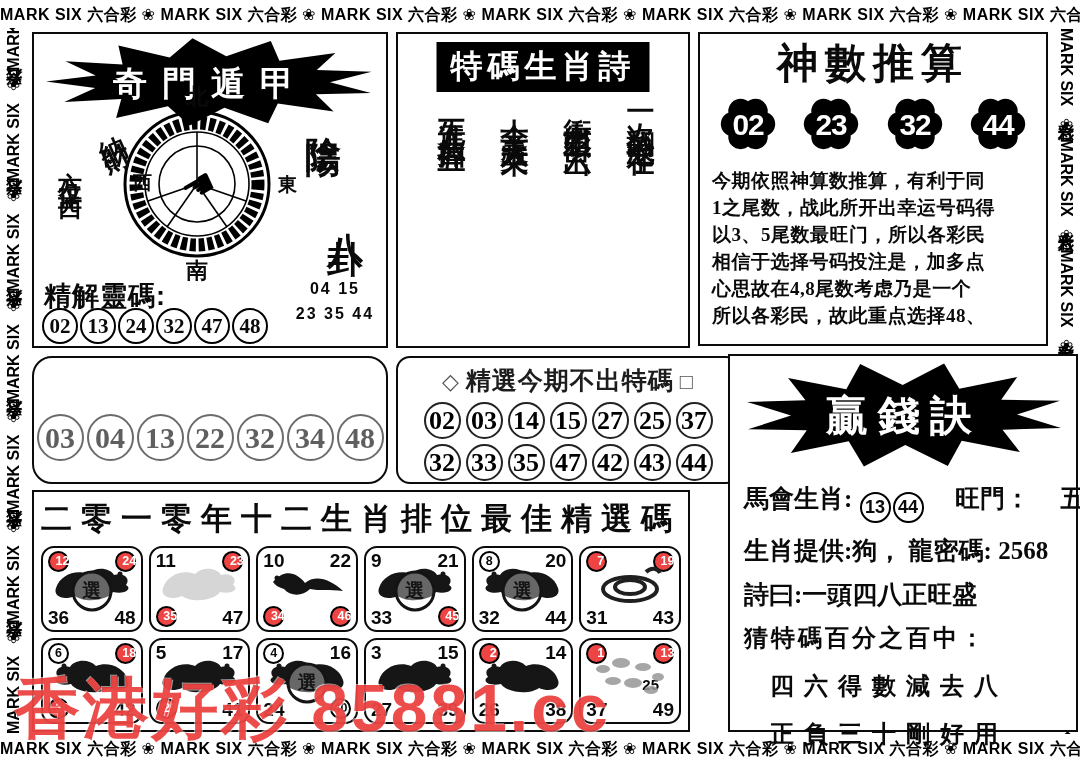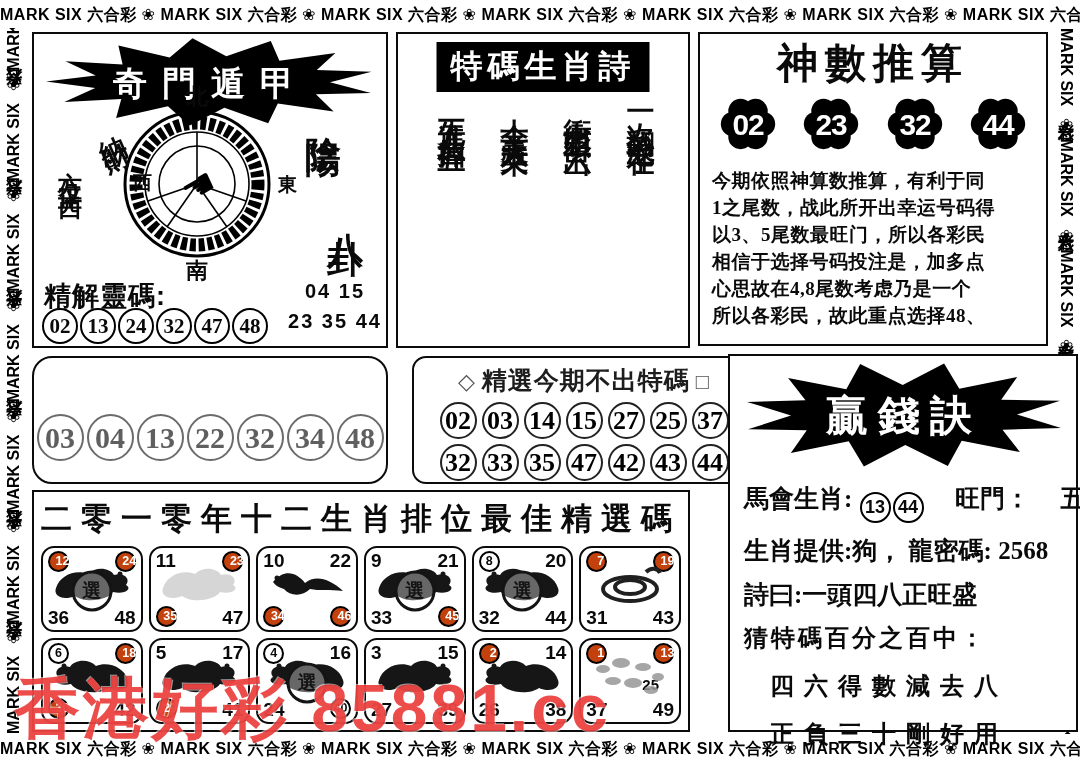--- a/index.html
+++ b/index.html
@@ -13,21 +13,21 @@
   .bstrip.bot{top:734px;}
   .bstrip.v{top:28px;width:28px;height:706px;writing-mode:vertical-rl;line-height:28px;}
   .bstrip.left{left:0;transform:rotate(180deg);}
   .bstrip.right{left:1052px;}
   
   .panel{position:absolute;background:#fff;border:2.5px solid #0b0b0b;box-sizing:border-box;}
   .p1{left:32px;top:32px;width:356px;height:316px;}
   .p2{left:396px;top:32px;width:294px;height:316px;}
   .p3{left:698px;top:32px;width:350px;height:314px;}
   .p4{left:32px;top:356px;width:356px;height:128px;border-radius:20px;}
-  .p5{left:396px;top:356px;width:344px;height:128px;border-radius:14px;margin-left:16px;}
+  .p5{left:396px;top:356px;width:344px;height:128px;border-radius:14px;}
   .p6{left:728px;top:354px;width:350px;height:378px;}
   .p7{left:32px;top:490px;width:658px;height:242px;}
   .abs{position:absolute;}
   
   .q-burst{left:8px;top:2px;}
   .burst-text{font-family:"Liberation Serif","DejaVu Serif",serif;font-weight:bold;}
   .q-compass{left:87px;top:74px;}
   .card{font-weight:bold;font-size:22px;}
   .q-north{left:152px;top:48px;}
   .q-south{left:152px;top:222px;}
@@ -36,21 +36,21 @@
   .q-nacai{left:50px;top:84px;writing-mode:vertical-rl;font-size:27px;font-weight:bold;
            letter-spacing:8px;transform:rotate(-24deg);}
   .q-fangwei{left:20px;top:118px;writing-mode:vertical-rl;font-size:24px;font-weight:bold;letter-spacing:9px;}
   .q-yinyang{left:264px;top:74px;writing-mode:vertical-rl;font-size:36px;font-weight:bold;letter-spacing:7px;}
   .q-bagua{left:286px;top:170px;writing-mode:vertical-rl;font-size:36px;font-weight:bold;letter-spacing:7px;}
   .q-reslabel{left:10px;top:244px;font-size:27px;font-weight:bold;letter-spacing:1px;
               font-family:"Liberation Sans","DejaVu Sans",sans-serif;}
   .q-circles{left:8px;top:274px;display:flex;gap:2px;}
   .qcircle{width:36px;height:36px;border:2.5px solid #000;border-radius:50%;box-sizing:border-box;
            display:flex;align-items:center;justify-content:center;font-size:21px;font-weight:bold;}
-  .q-side{left:252px;top:246px;width:98px;text-align:center;font-weight:bold;font-size:20px;
+  .q-side{left:252px;top:246px;width:98px;text-align:center;font-weight:bold;font-size:16px;
           font-family:"Liberation Sans","DejaVu Sans",sans-serif;}
   .q-side div{margin-bottom:7px;letter-spacing:2px;}
   
   .p2-titlebar{left:50%;transform:translateX(-50%);top:8px;background:#000;color:#fff;
       padding:3px 14px;font-size:32px;font-weight:bold;letter-spacing:5px;white-space:nowrap;
       font-family:"Liberation Sans","DejaVu Sans",sans-serif;}
   .poem-box{left:0;right:10px;top:62px;bottom:4px;writing-mode:vertical-rl;
       font-size:28px;font-weight:600;letter-spacing:5px;line-height:2.25;padding-right:6px;}
   
   .p3-title{left:0;width:100%;top:2px;text-align:center;font-size:41px;font-weight:bold;letter-spacing:7px;
@@ -83,21 +83,21 @@
   .wt-spaced{letter-spacing:10px;padding-left:26px;font-size:24px;margin-top:16px;}
   
   .p7-title{left:0;width:100%;top:6px;text-align:center;font-size:31px;font-weight:bold;letter-spacing:9px;white-space:nowrap;}
   .zgrid{left:7px;right:7px;top:54px;bottom:6px;display:grid;grid-template-columns:repeat(6,1fr);
       grid-template-rows:1fr 1fr;gap:6px;}
   .zcell{border:2.5px solid #0a0a0a;border-radius:13px;position:relative;background:#fff;}
   .zc{position:absolute;font-family:"Liberation Sans","DejaVu Sans",sans-serif;font-size:19px;font-weight:bold;line-height:1;}
   .zc.tl{left:5px;top:3px;} .zc.tr{right:5px;top:3px;} .zc.bl{left:5px;bottom:3px;} .zc.br{right:5px;bottom:3px;}
   .zc.ring,.zc.dark{width:21px;height:21px;border:2px solid #000;border-radius:50%;box-sizing:border-box;
       display:flex;align-items:center;justify-content:center;font-size:12.5px;}
-  .zc.dark{background:#c2410c;color:#fff;padding-left:8px;}
+  .zc.dark{background:#ef4444;color:#fff;padding-left:8px;}
   .zmid{position:absolute;right:20px;top:36px;font-family:"Liberation Sans","DejaVu Sans",sans-serif;
       font-size:15px;font-weight:bold;}
   .zanimal{position:absolute;left:50%;top:47%;transform:translate(-50%,-50%);}
   .zseal{position:absolute;left:50%;top:52%;transform:translate(-50%,-50%);width:35px;height:35px;
       border:3px solid #141414;border-radius:50%;display:flex;align-items:center;justify-content:center;
       font-size:19px;font-weight:bold;color:#141414;background:rgba(255,255,255,.35);}
   
   .watermark{position:absolute;left:14px;top:664px;font-size:66px;font-weight:900;letter-spacing:3px;
       font-family:"Liberation Sans","DejaVu Sans",sans-serif;white-space:nowrap;z-index:60;
       text-shadow:1px 1px 0 rgba(255,255,255,.55),-1px -1px 0 rgba(255,255,255,.55);}

